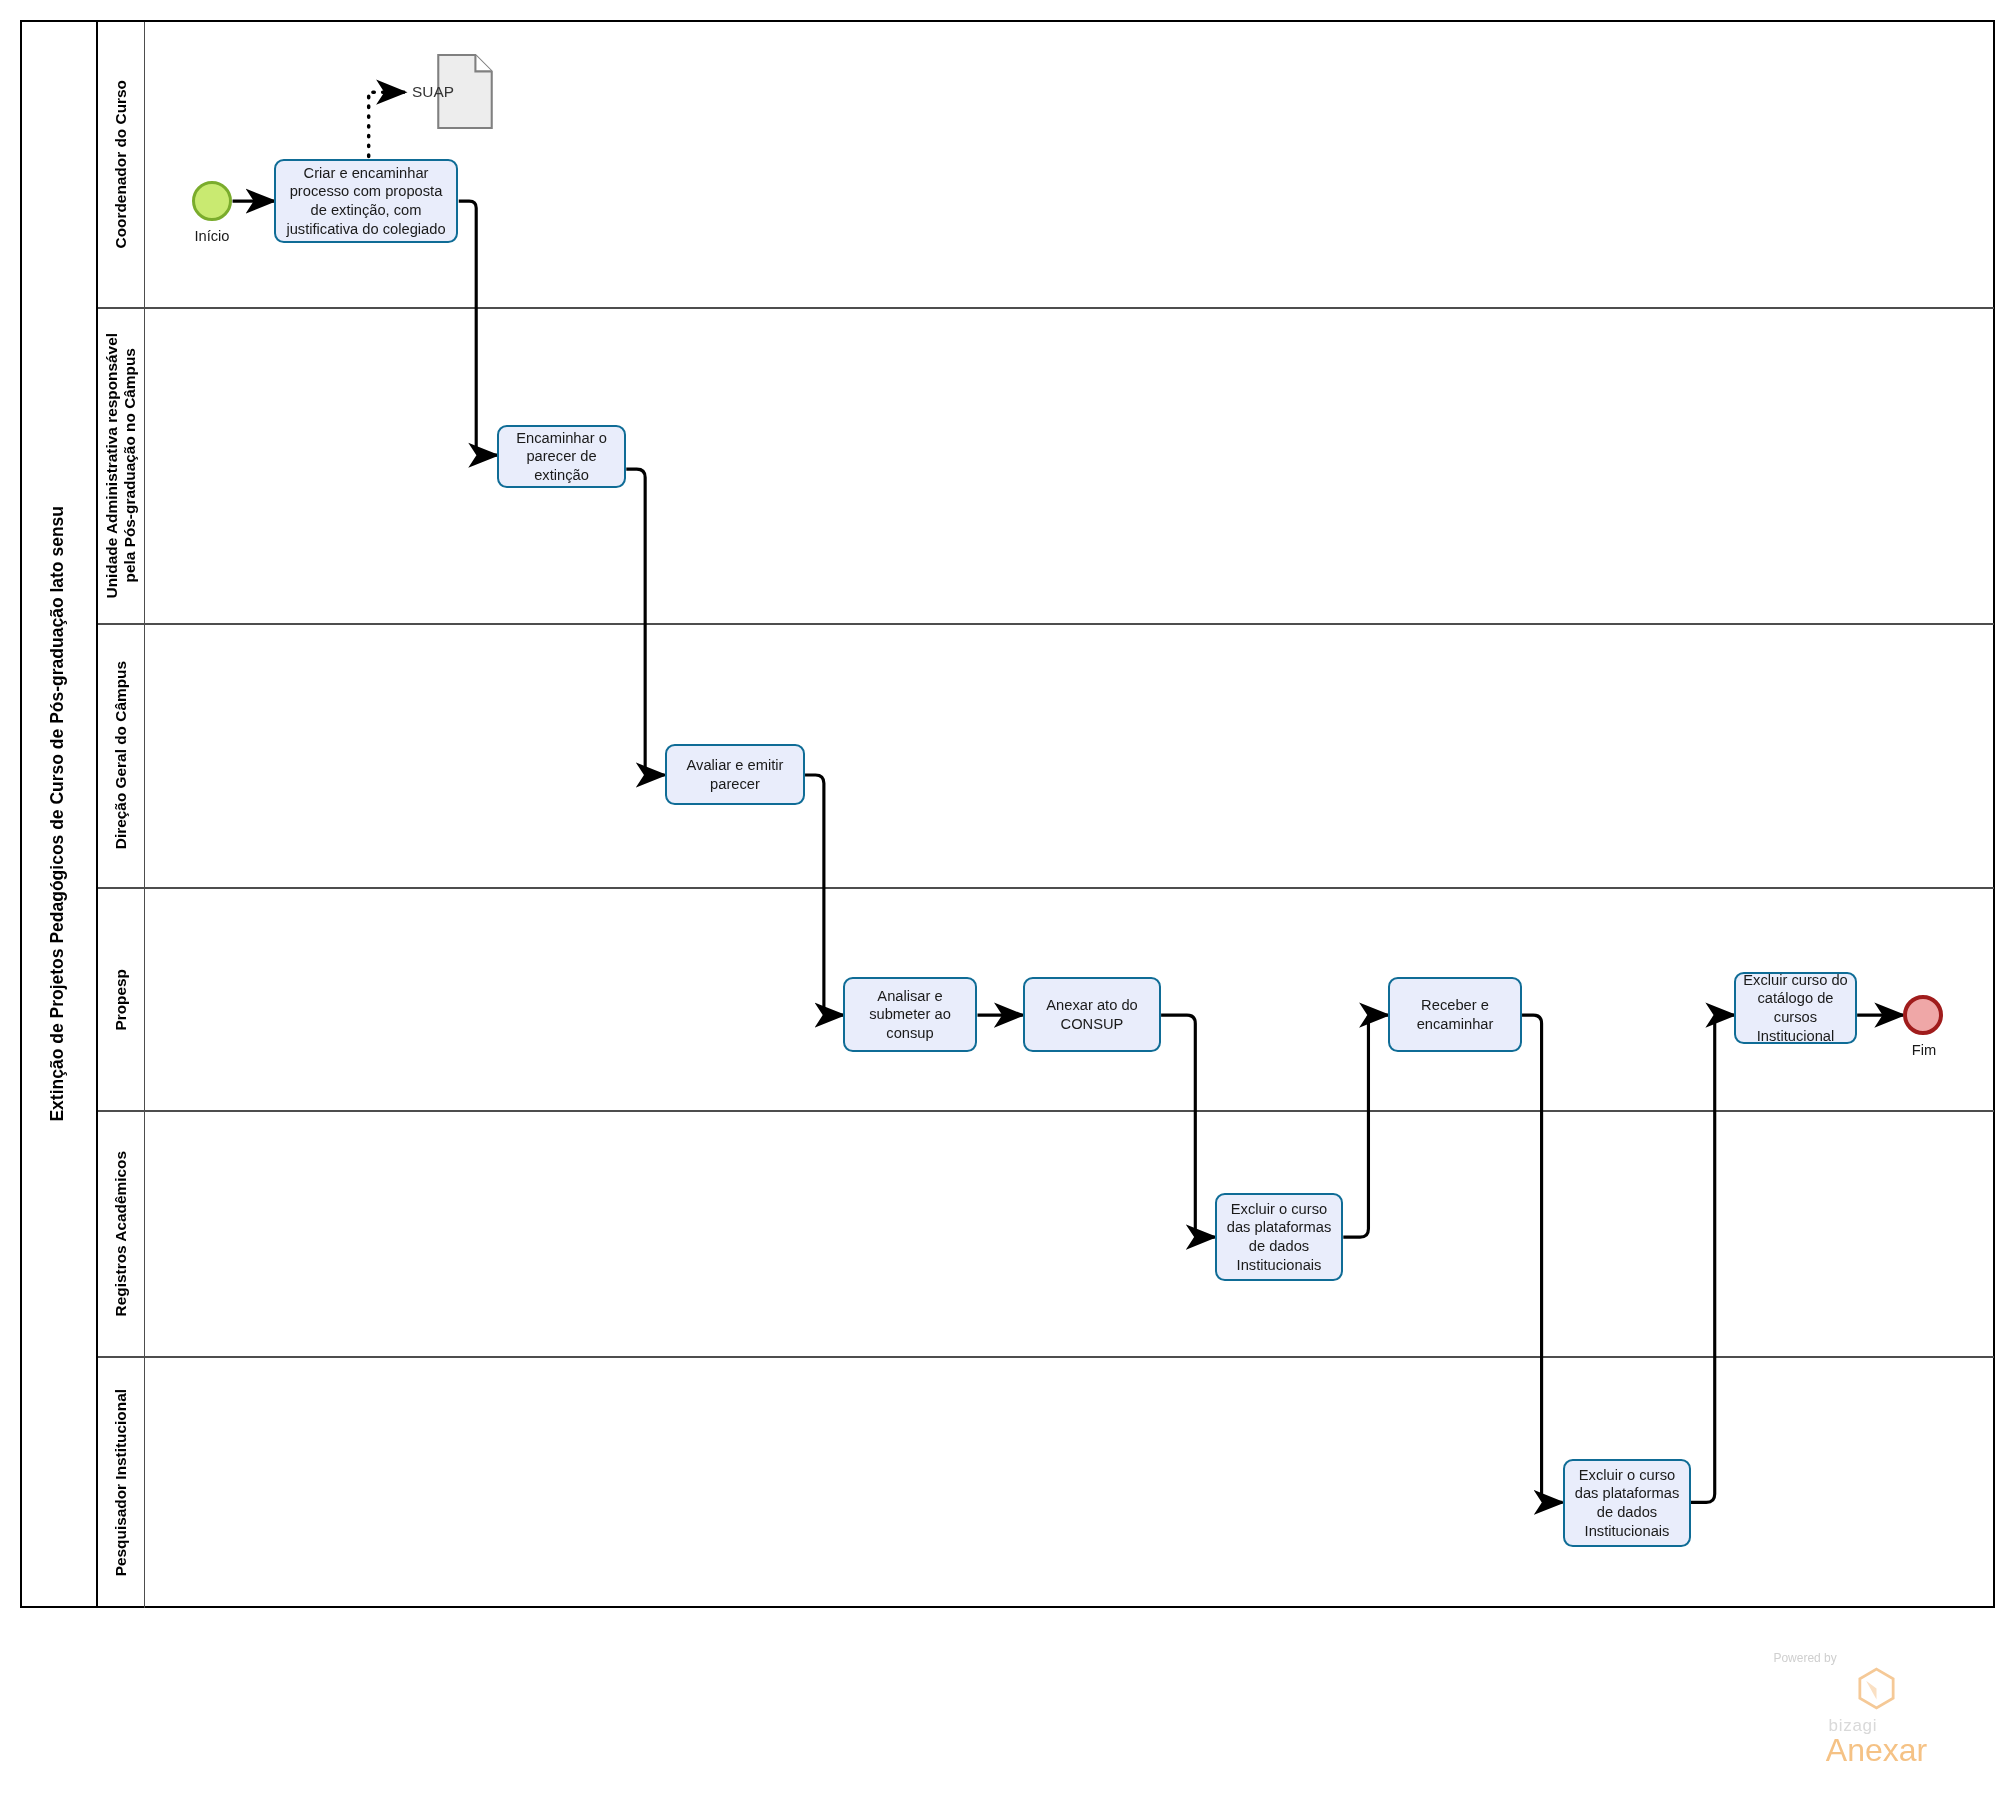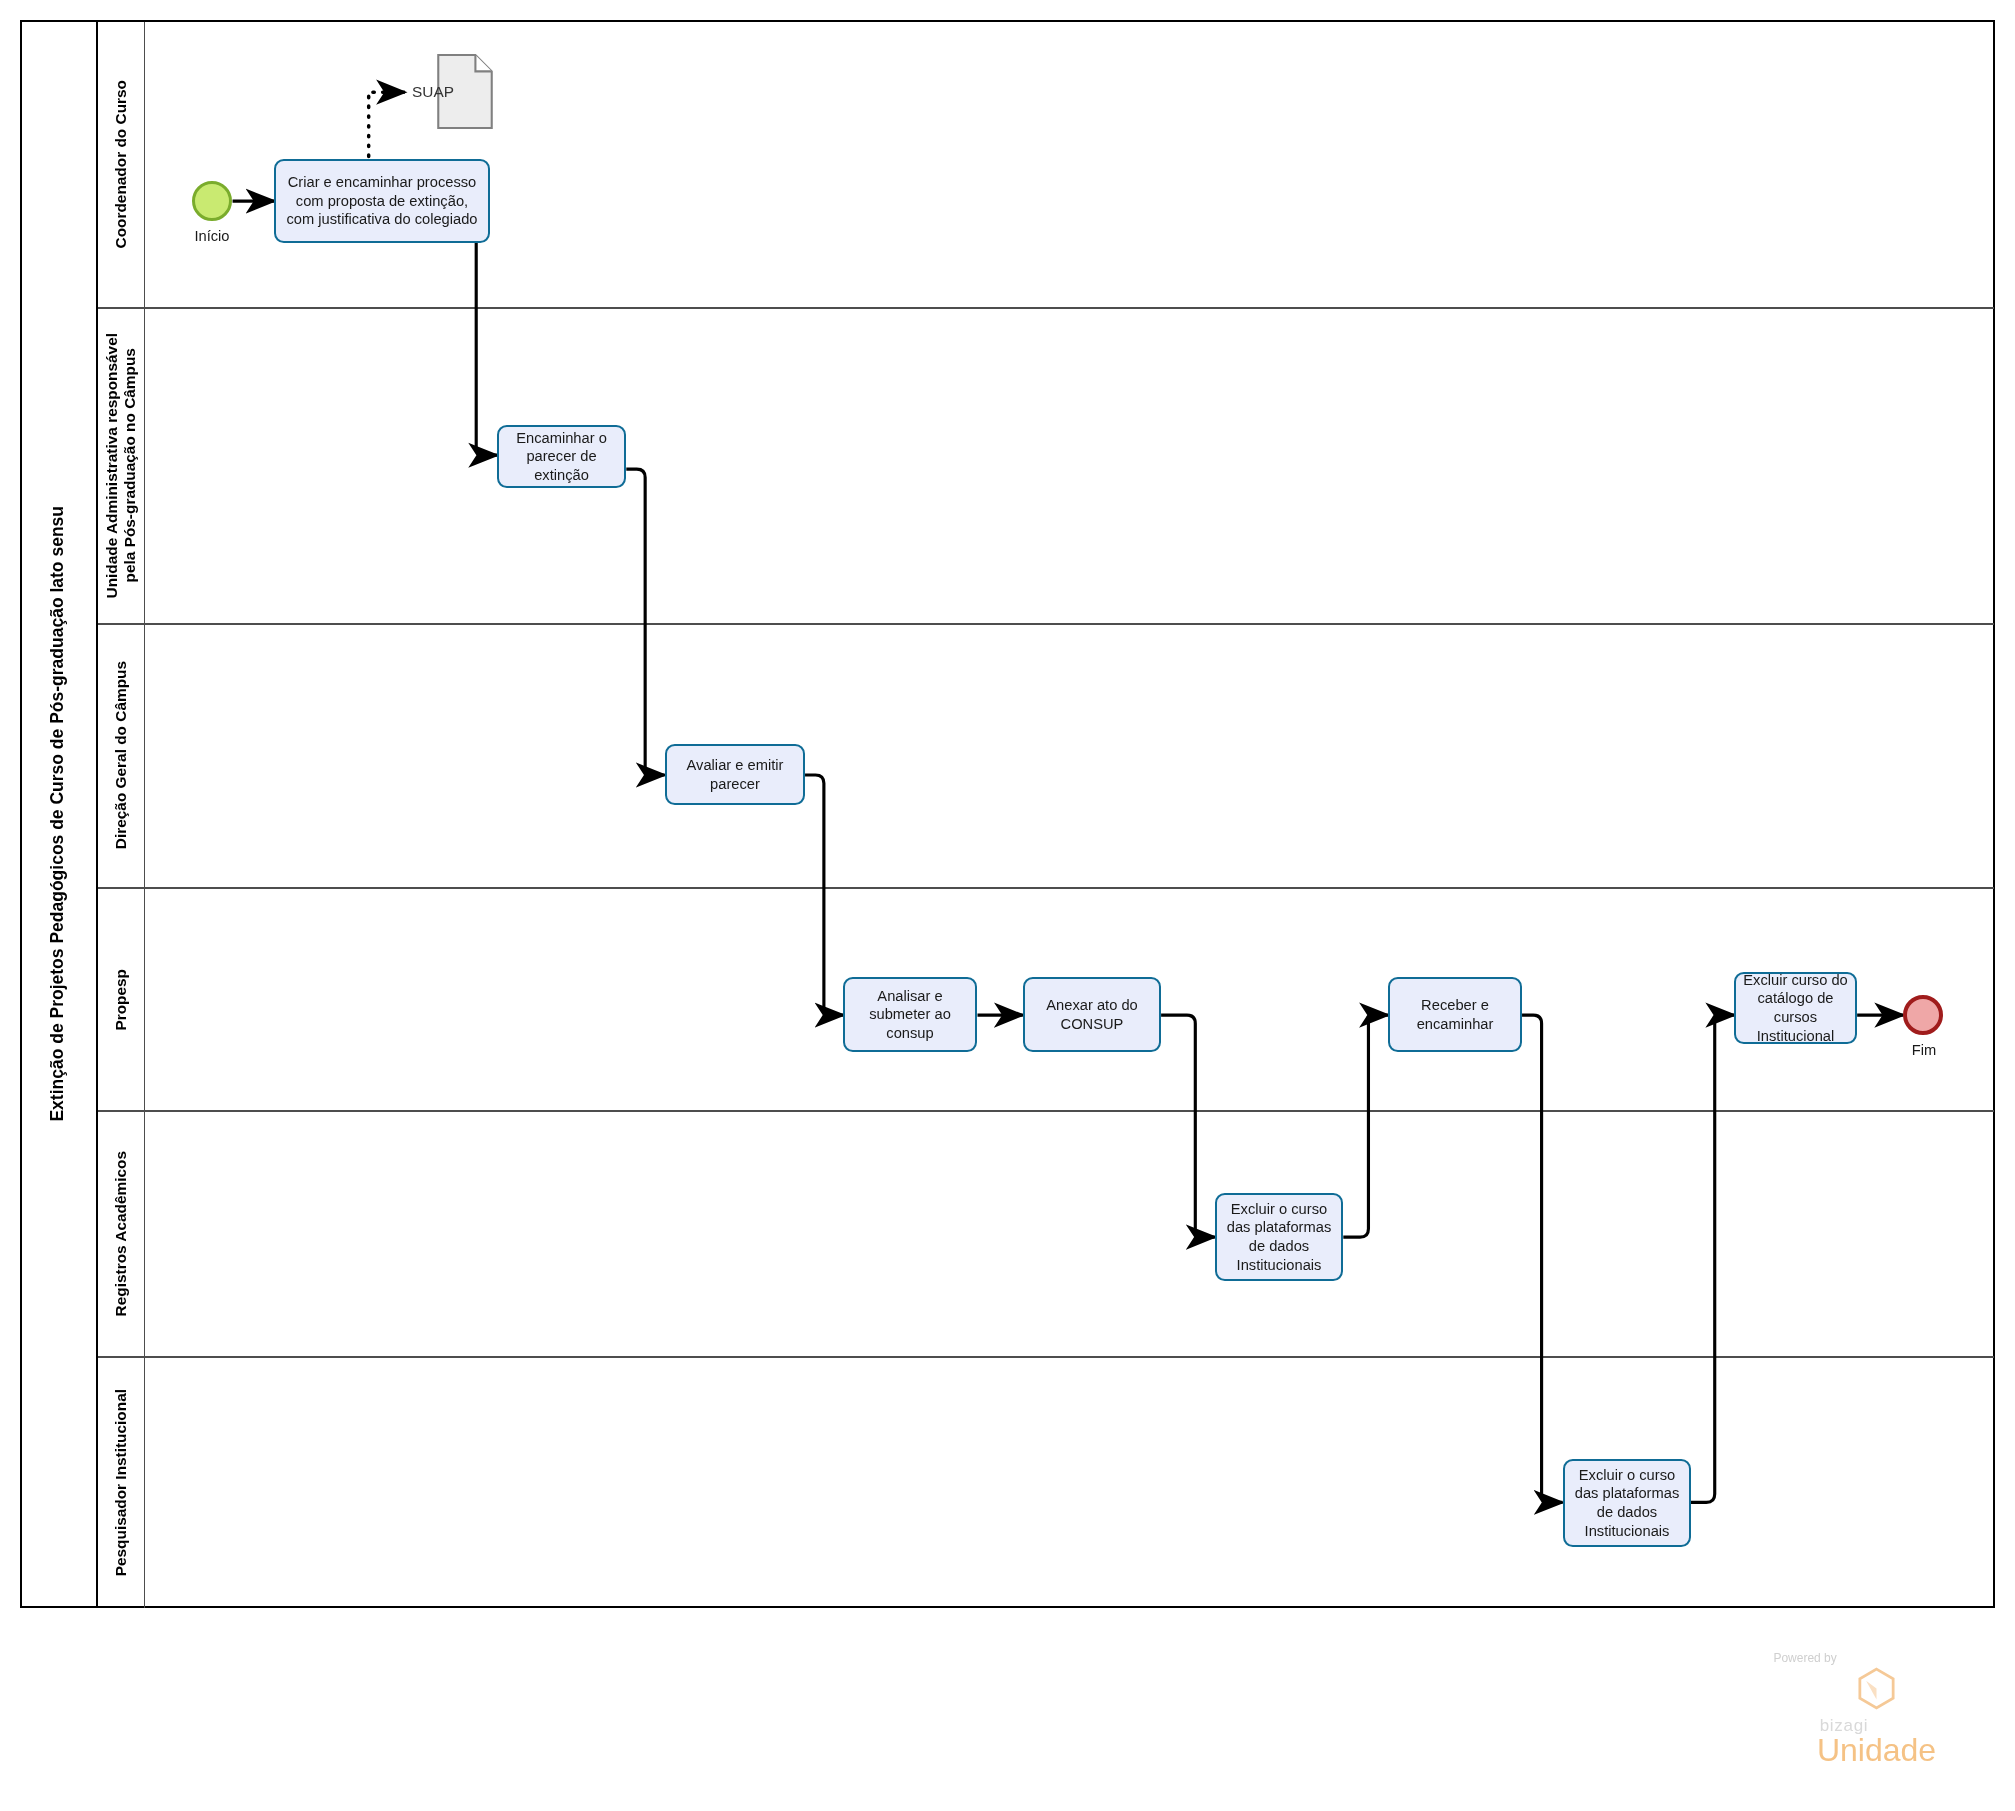--- a/index.html
+++ b/index.html
@@ -255,21 +255,21 @@
   <div class="event-label" style="left:1882px; top:1042px; width:84px;">Fim</div>
 
   <div class="data-object" style="left:405px; top:54px; width:56px; height:75px;">
     <svg width="56" height="75" viewBox="0 0 80 108" xmlns="http://www.w3.org/2000/svg">
       <path d="M1.5,1.5 L55,1.5 L78.5,25 L78.5,106.5 L1.5,106.5 Z" fill="#ededed" stroke="#808080" stroke-width="3"></path>
       <path d="M55,1.5 L55,25 L78.5,25" fill="#ffffff" stroke="#808080" stroke-width="3"></path>
     </svg>
     <div class="doc-label">SUAP</div>
   </div>
 
-  <div class="task" style="left:274px; top:159px; width:216px; height:84px;">
+  <div class="task" style="left:274px; top:159px; width:184px; height:84px;">
     <span>Criar e encaminhar processo com proposta de extinção, com justificativa do colegiado</span>
   </div>
 
   <div class="task" style="left:497px; top:425px; width:129px; height:63px;">
     <span>Encaminhar o parecer de extinção</span>
   </div>
 
   <div class="task" style="left:665px; top:744px; width:140px; height:61px;">
     <span>Avaliar e emitir parecer</span>
   </div>
@@ -300,19 +300,19 @@
 
   <div class="bizagi">
     <div class="powered">Powered by</div>
     <div class="logo-row">
       <svg width="43" height="43" viewBox="0 0 62 62" xmlns="http://www.w3.org/2000/svg">
         <path d="M31,3 L55,17 L55,45 L31,59 L7,45 L7,17 Z" fill="none" stroke="#f5c997" stroke-width="4"></path>
         <path d="M16,20 L31,31 L31,47 Z" fill="#fae0c3"></path>
       </svg>
       <div class="wordmark">
         <div class="bz">bizagi</div>
-        <div class="md">Unidade</div>
+        <div class="md">Anexar</div>
       </div>
     </div>
   </div>
 
 </div>
 
 
 </body></html>

